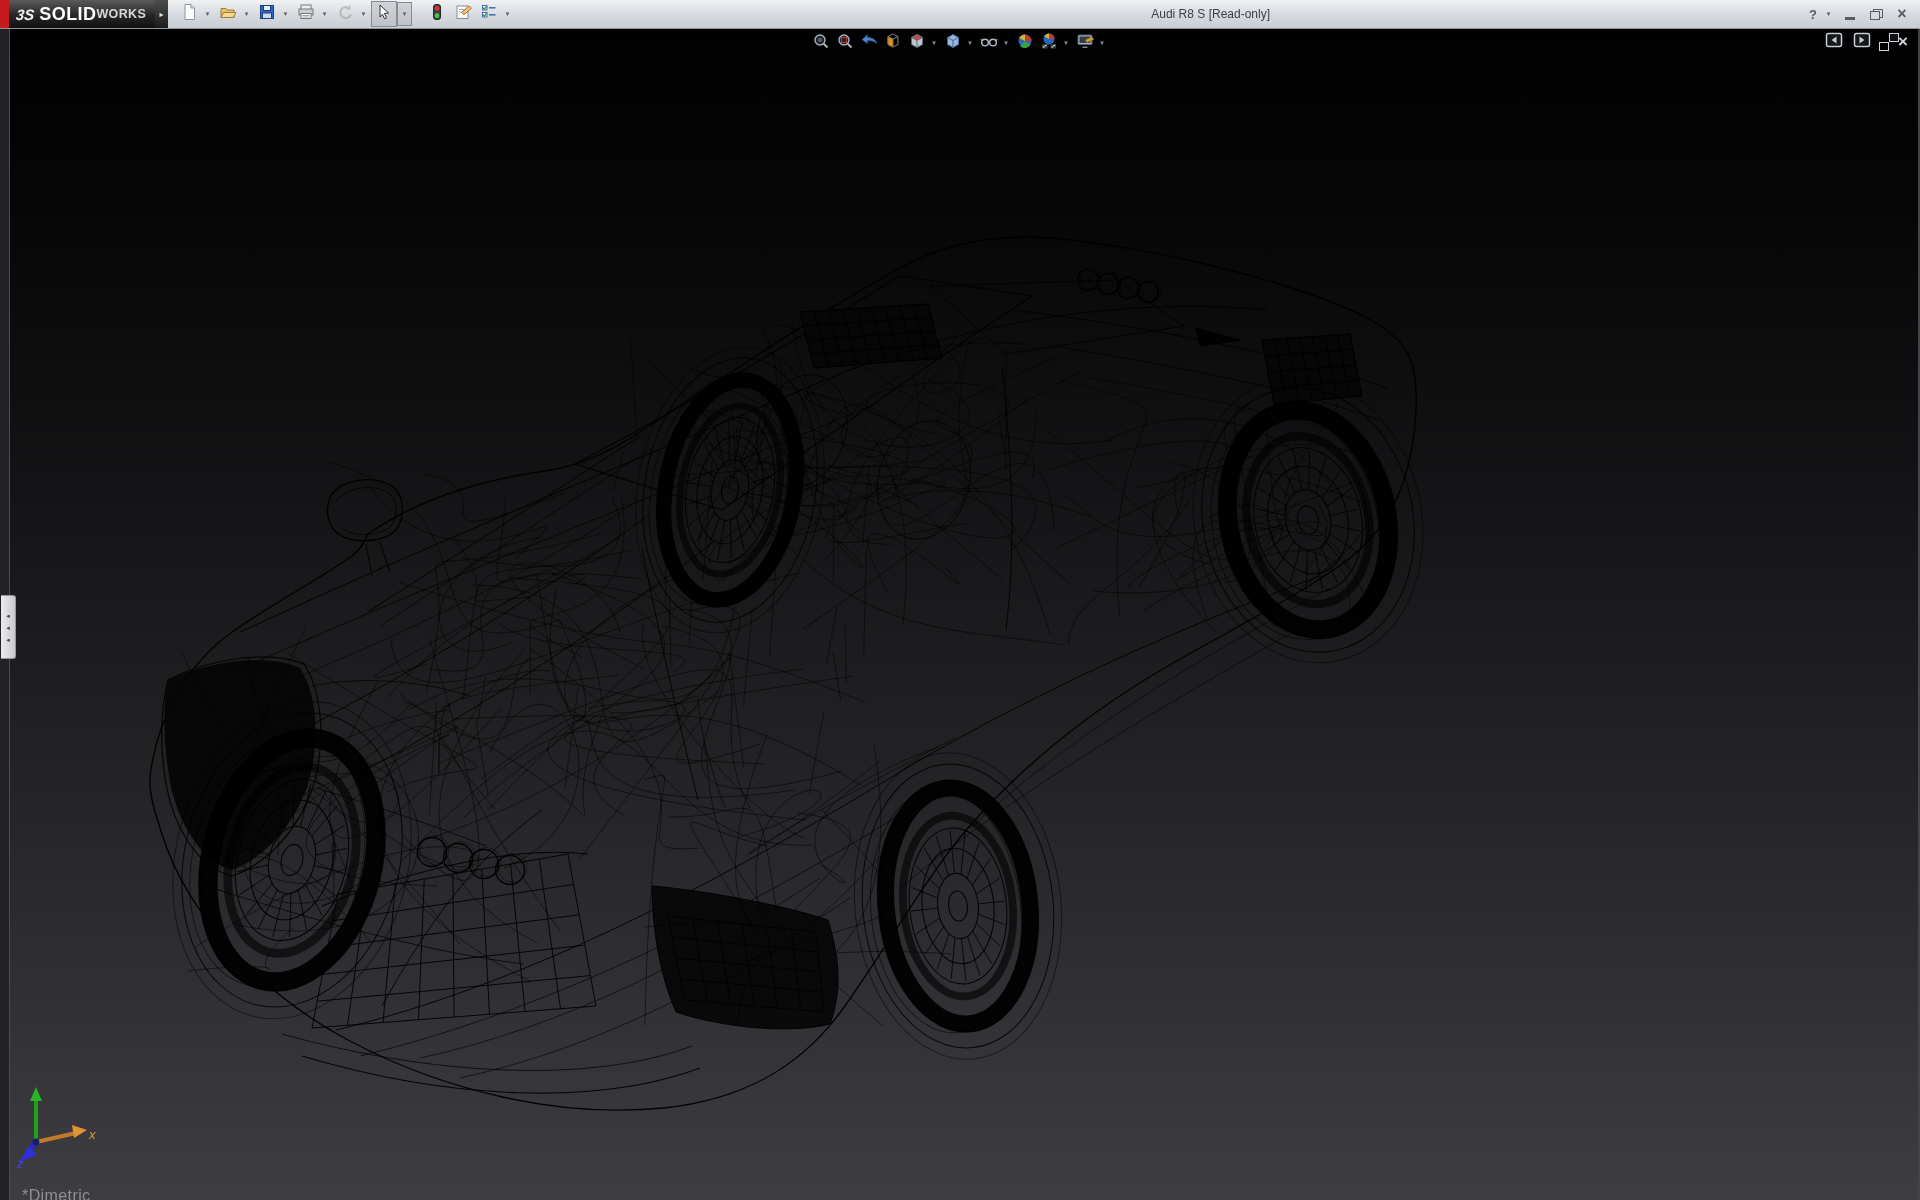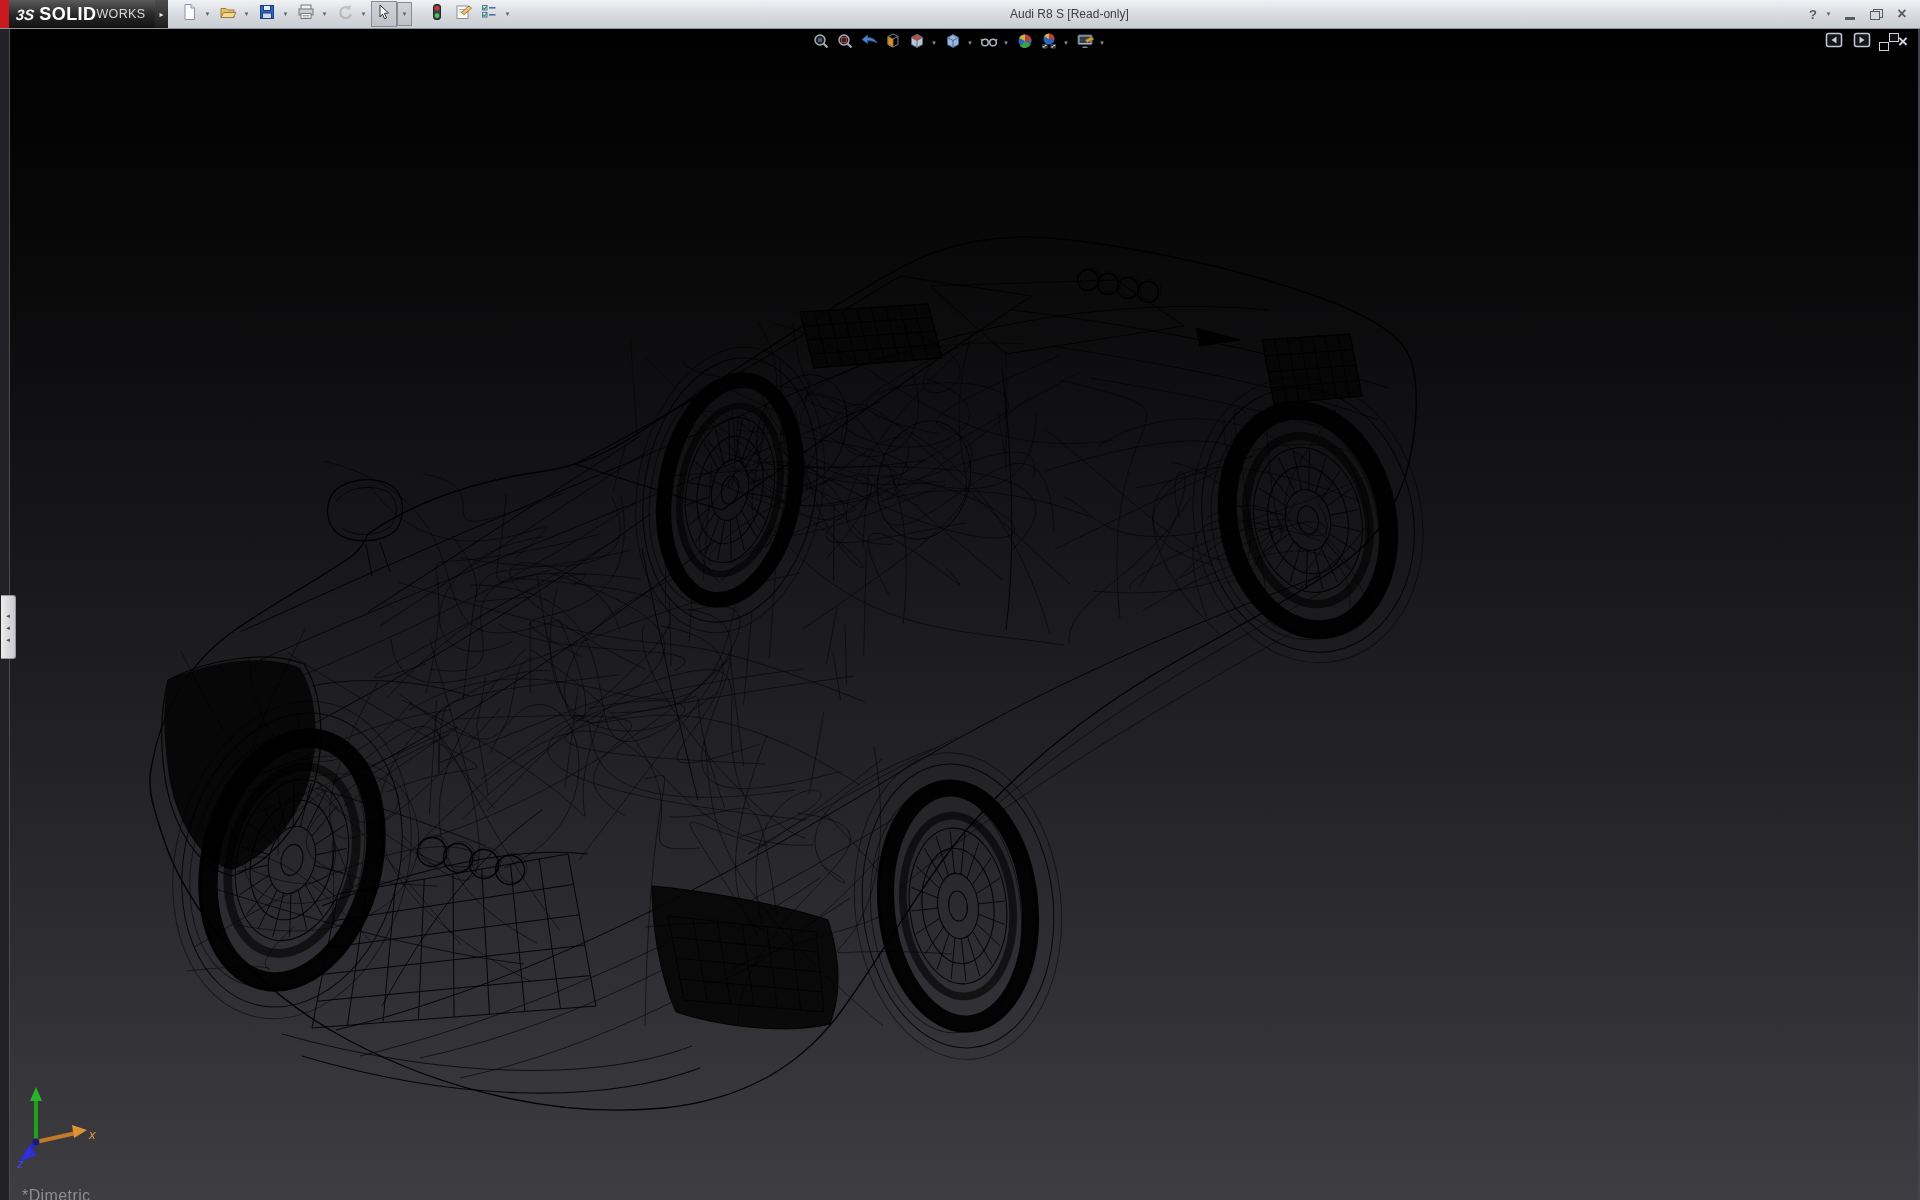--- a/index.html
+++ b/index.html
@@ -7,32 +7,32 @@
   .app{position:relative;width:1920px;height:1200px;}
 
   
   .titlebar{position:absolute;left:0;top:0;width:1920px;height:28px;
     background:linear-gradient(#f0f2f4,#d6dade 55%,#c9ced4);border-bottom:1px solid #8e939b;z-index:30;}
   .red-strip{position:absolute;left:0;top:0;width:9px;height:28px;background:#c8191e;}
   .brand{position:absolute;left:9px;top:0;width:146px;height:28px;display:flex;align-items:center;
     background:linear-gradient(#5a5a5a,#262626 55%,#121212);color:#fff;cursor:default;}
   .logo3s{font-size:15px;font-weight:bold;font-style:italic;transform:skewX(-6deg);margin:0 5px 0 7px;color:#f2f2f2;}
   .brand-bold{font-size:18px;font-weight:bold;letter-spacing:.4px;}
-  .brand-light{font-size:12.5px;font-weight:normal;letter-spacing:.4px;color:#d8d8d8;}
+  .brand-light{font-size:12.5px;font-weight:bold;letter-spacing:.4px;color:#d8d8d8;}
   .brand-tab{position:absolute;left:155px;top:0;width:13px;height:28px;display:flex;align-items:center;justify-content:center;
     background:linear-gradient(#4c4c4c,#1c1c1c);color:#e8e8e8;font-size:8px;}
   .main-toolbar{position:absolute;left:176px;top:2px;height:24px;display:flex;align-items:center;}
   .tbtn{width:24px;height:24px;display:inline-flex;align-items:center;justify-content:center;border:1px solid transparent;}
   .tbtn.active{background:linear-gradient(#d0d3d7,#bfc3c8);border:1px solid #878b92;}
   .tbtn.disabled{opacity:.55;filter:grayscale(1);}
   .caret{width:11px;height:24px;display:inline-flex;align-items:center;justify-content:center;
     color:#5a5f66;font-size:7px;margin-right:2px;}
   .caret.boxed{border:1px solid #878b92;background:linear-gradient(#d0d3d7,#bfc3c8);width:13px;height:22px;}
   .gap{width:10px;}
-  .win-title{position:absolute;left:1010px;top:0;width:260px;height:36px;line-height:28px;text-align:left;
+  .win-title{position:absolute;left:1010px;top:0;width:260px;height:36px;line-height:28px;text-align:right;
     font-size:12px;color:#3c4046;}
   .tb-right{position:absolute;right:6px;top:2px;height:24px;display:flex;align-items:center;gap:2px;}
   .help-btn{font-size:13px;font-weight:bold;color:#565c64;width:16px;text-align:center;}
   .winbtn{width:24px;height:22px;display:inline-flex;align-items:center;justify-content:center;color:#565c64;}
   .min-glyph{width:10px;height:3px;background:#565c64;margin-top:8px;}
   .restore-glyph{position:relative;width:13px;height:11px;}
   .restore-glyph .r1{position:absolute;right:0;top:0;width:8px;height:7px;border:1.5px solid #565c64;}
   .restore-glyph .r2{position:absolute;left:0;bottom:0;width:8px;height:7px;border:1.5px solid #565c64;background:#d6dade;}
   .close-glyph{font-size:16px;font-weight:bold;line-height:1;}
 

